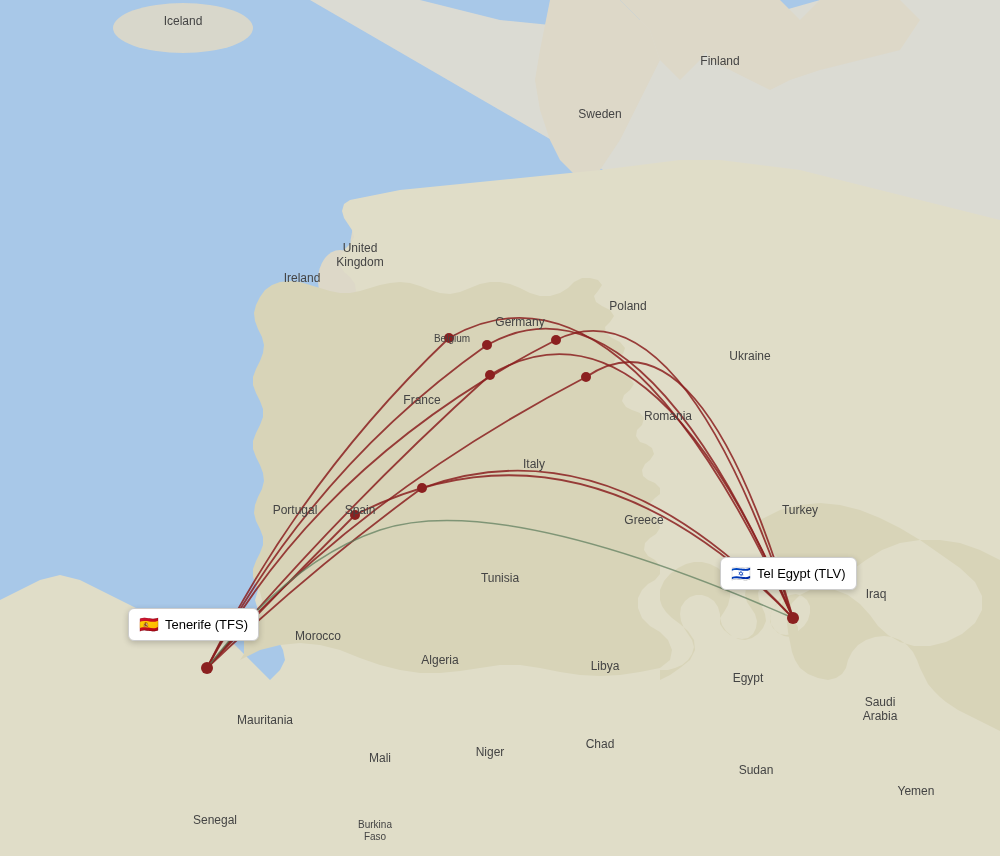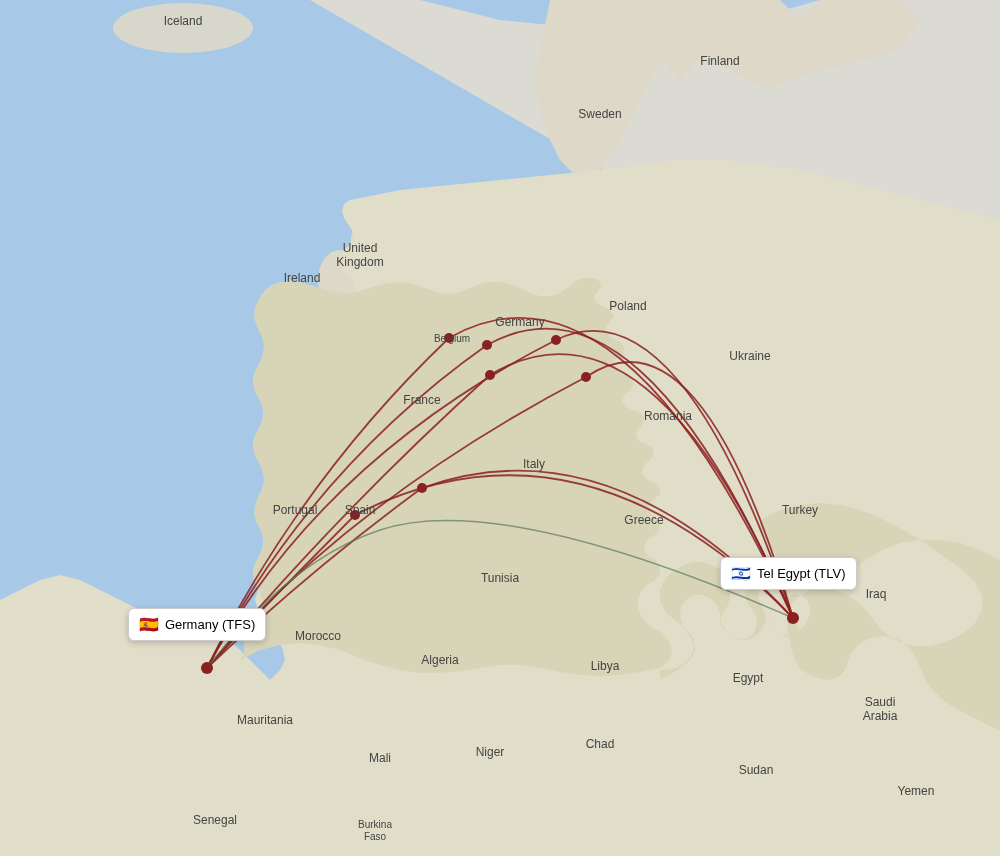--- a/index.html
+++ b/index.html
@@ -226,20 +226,20 @@
     <text x="490" y="756" text-anchor="middle" font-size="12" fill="#444" font-family="Arial">Niger</text>
     <text x="380" y="762" text-anchor="middle" font-size="12" fill="#444" font-family="Arial">Mali</text>
     <text x="265" y="724" text-anchor="middle" font-size="12" fill="#444" font-family="Arial">Mauritania</text>
     <text x="215" y="824" text-anchor="middle" font-size="12" fill="#444" font-family="Arial">Senegal</text>
     <text x="375" y="828" text-anchor="middle" font-size="10" fill="#444" font-family="Arial">Burkina</text>
     <text x="375" y="840" text-anchor="middle" font-size="10" fill="#444" font-family="Arial">Faso</text>
   </svg>
 
   <div id="label-tfs" class="location-label">
     <span class="flag">🇪🇸</span>
-    <span>Germany (TFS)</span>
+    <span>Tenerife (TFS)</span>
   </div>
 
   <div id="label-tlv" class="location-label">
     <span class="flag">🇮🇱</span>
     <span>Tel Egypt (TLV)</span>
   </div>
 </div>
 
 </body></html>

